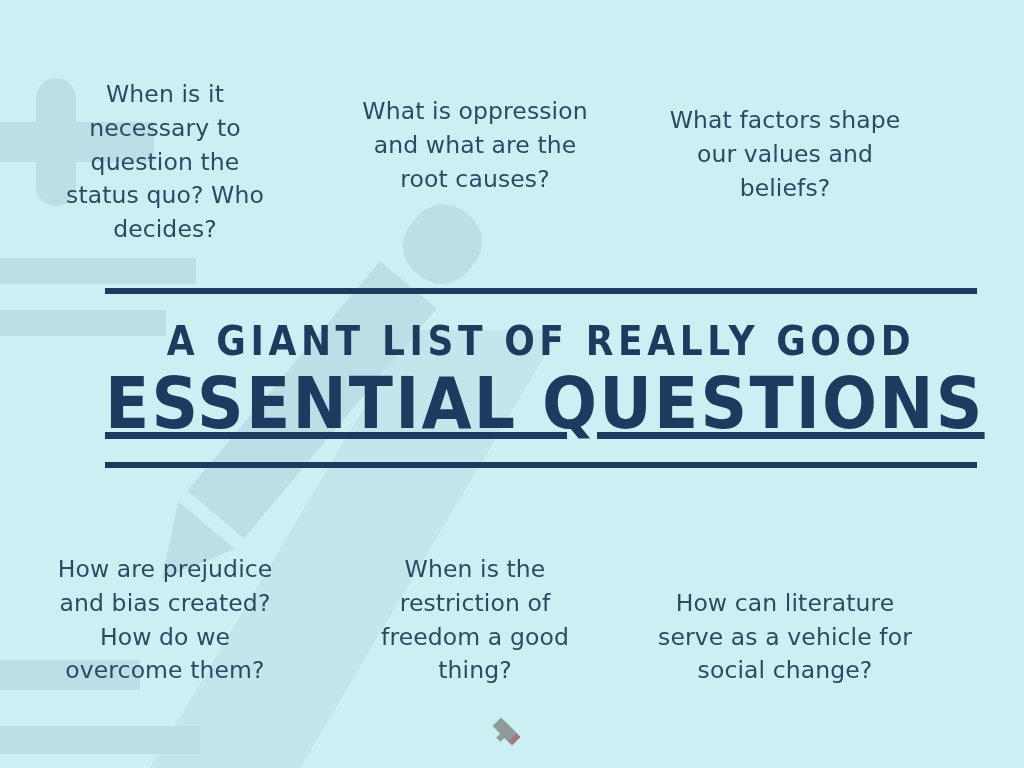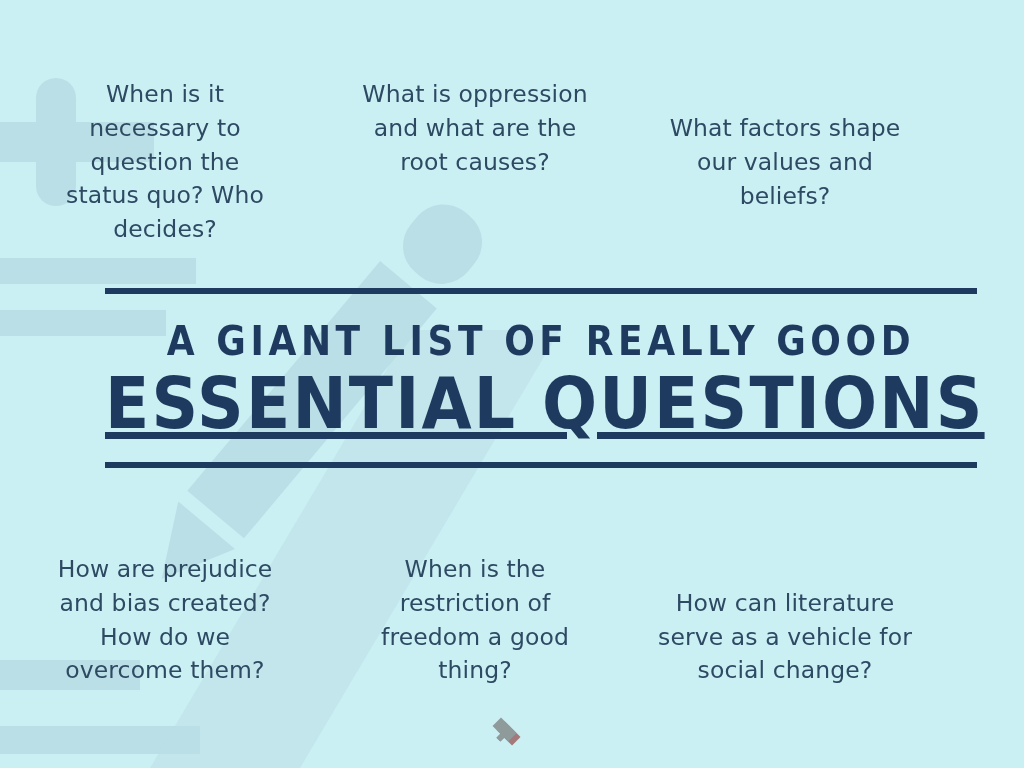--- a/index.html
+++ b/index.html
@@ -53,22 +53,22 @@
     font-size: 23.5px;
     line-height: 1.44;
     font-weight: 400;
     letter-spacing: 0.1px;
   }
   .q-cell.c1 { width: 330px; padding: 0 55px; }
   .q-cell.c2 { width: 290px; padding: 0 20px; }
   .q-cell.c3 { width: 330px; padding: 0 30px; }
 
   
-  .q-row.top .c2  { }
-  .q-row.top .c3  { margin-top: 34px; }
+  .q-row.top .c2  { margin-top: 17px; }
+  .q-row.top .c3  { margin-top: 26px; }
   .q-row.bottom .c2 { margin-top: 16px; }
   .q-row.bottom .c3 { margin-top: 16px; }
 
   
   #title-block {
     position: absolute;
     left: 73px;
     top: 288px;
     width: 872px;
     margin-left: 32px;

